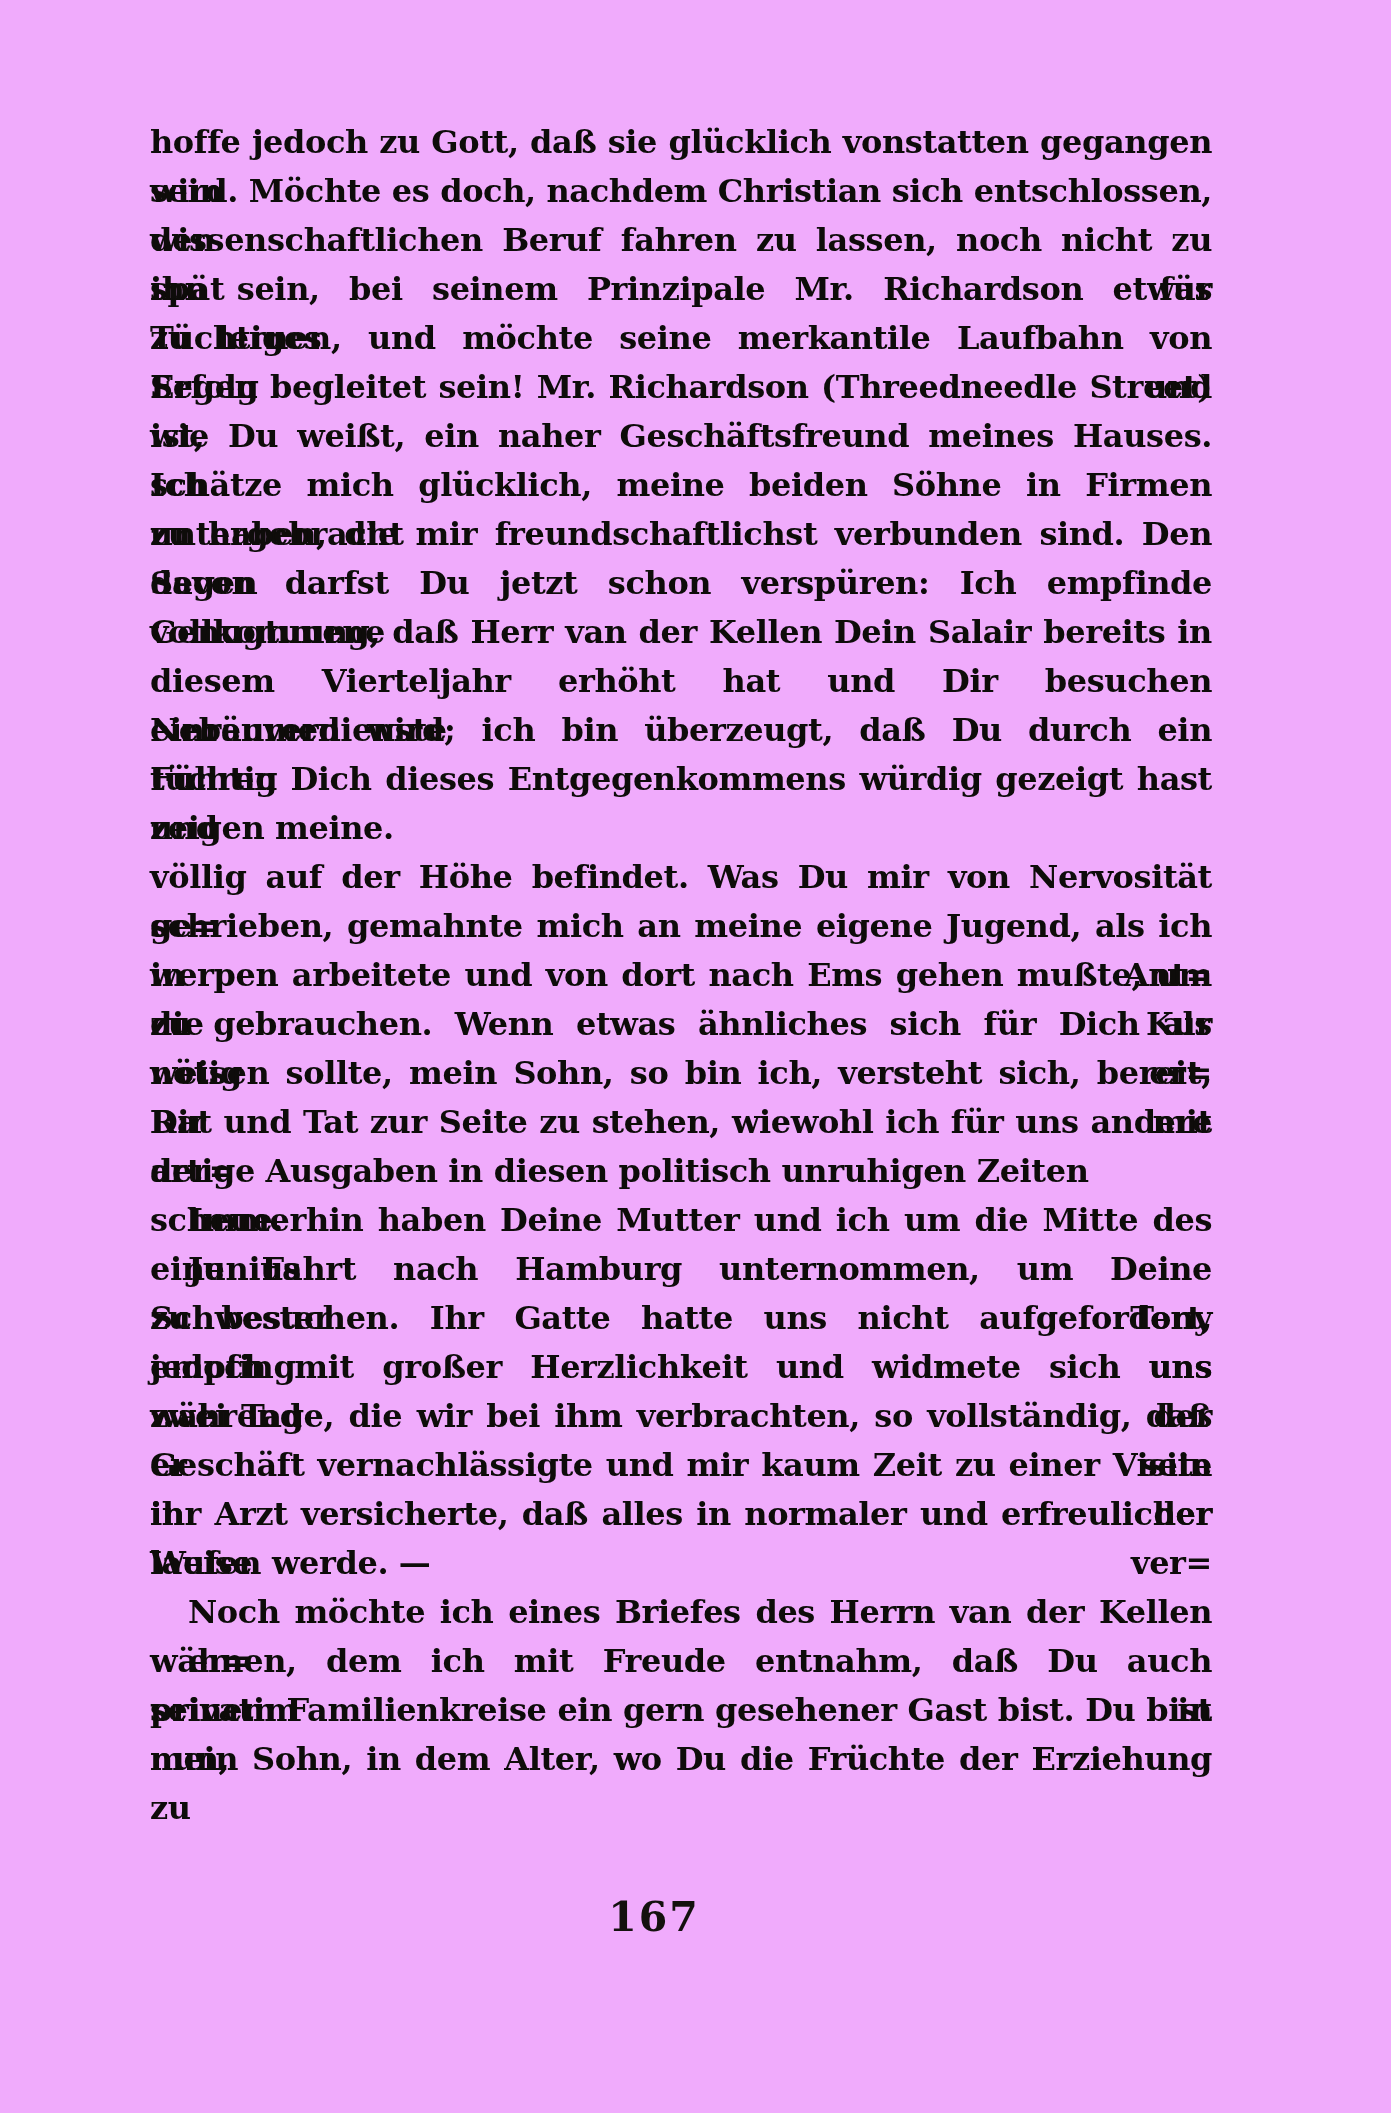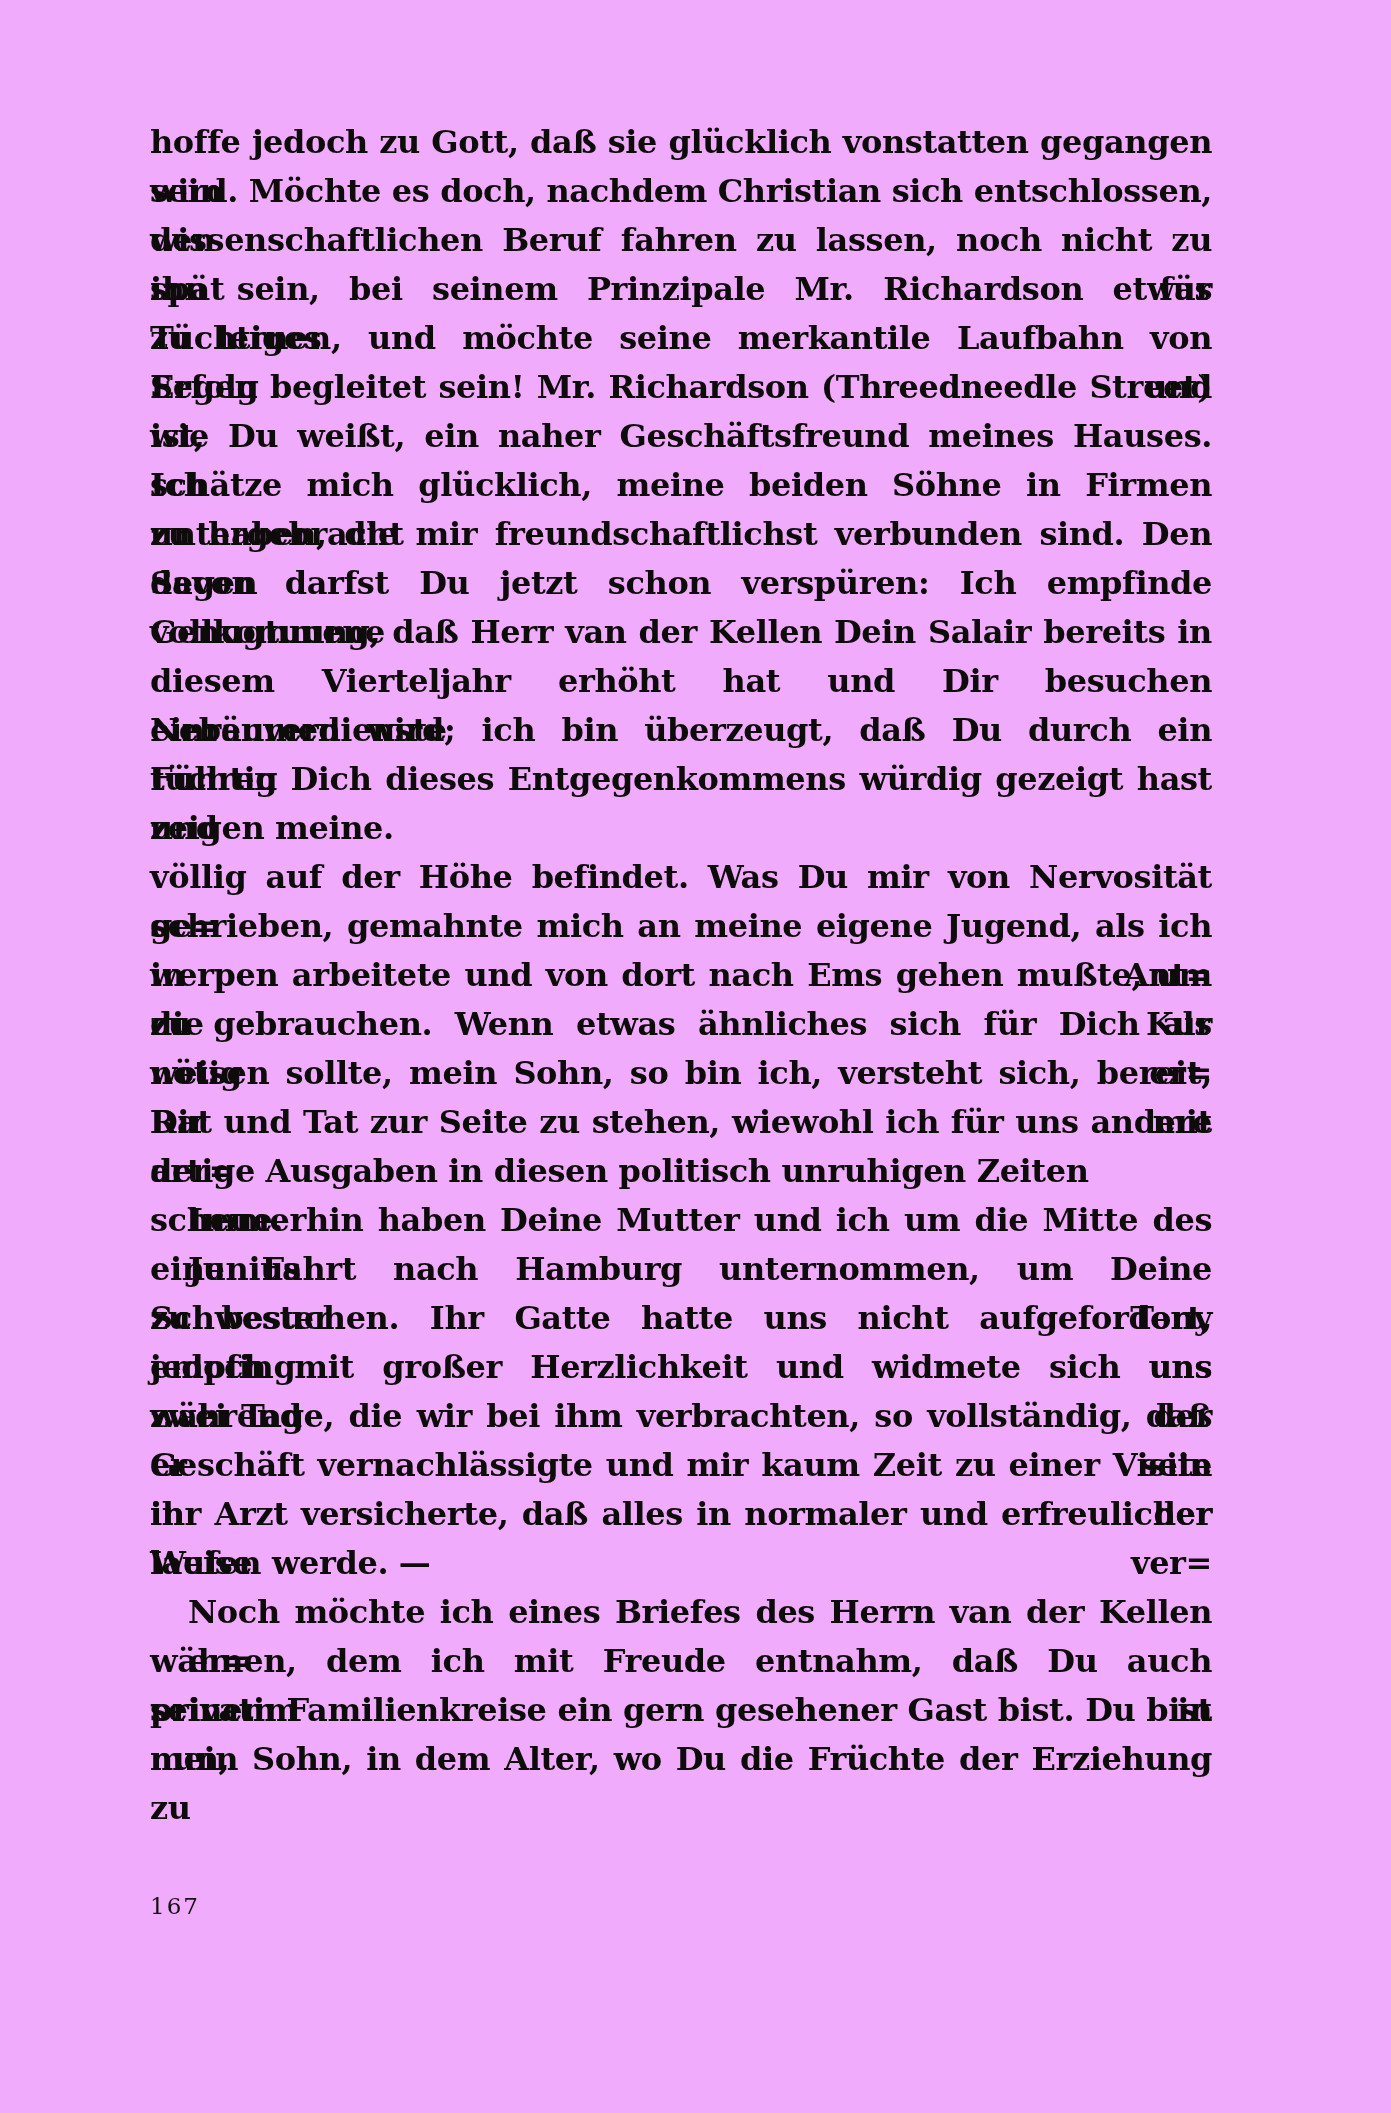--- a/index.html
+++ b/index.html
@@ -38,23 +38,23 @@
   }
   .line.last {
     text-align: left;
     text-align-last: left;
   }
   .page-number {
     position: absolute;
     left: 150px;
     top: 1893px;
     width: 1008px;
-    text-align: left;
-    font-size: 23px;
-    font-weight: normal;
+    text-align: center;
+    font-size: 41px;
+    font-weight: bold;
     letter-spacing: 2px;
     color: #14110e;
   }
 </style>
 </head>
 <body>
 
 <div class="page">
   <div class="text-block">
       <div class="line">hoffe jedoch zu Gott, daß sie glücklich vonstatten gegangen sein</div>

